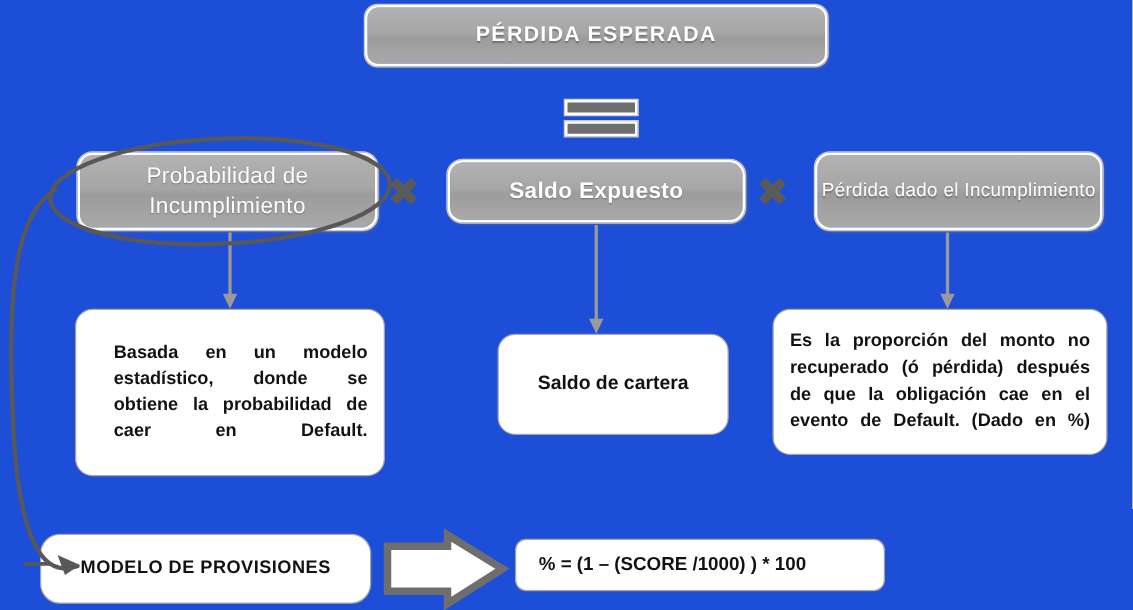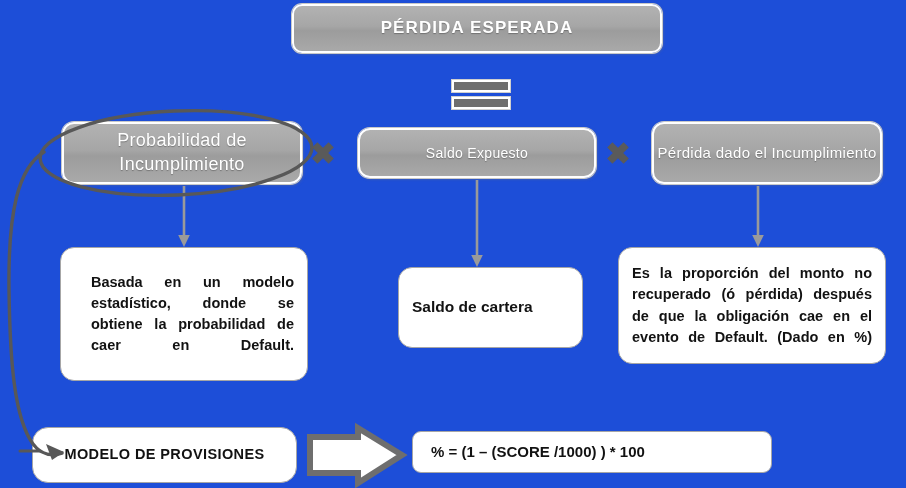--- a/index.html
+++ b/index.html
@@ -40,21 +40,22 @@
     left: 292px; top: 4px; width: 370px; height: 49px;
     font-size: 17px; font-weight: bold; letter-spacing: 1.1px;
     border-radius: 10px;
   }
   #factor-box-pd {
     left: 62px; top: 122px; width: 240px; height: 62px;
     font-size: 18px;
   }
   #factor-box-ead {
     left: 358px; top: 128px; width: 238px; height: 50px;
-    font-size: 14px;
+    font-size: 18px;
+    font-weight: bold;
   }
   #factor-box-lgd {
     left: 652px; top: 122px; width: 230px; height: 62px;
     font-size: 15px;
   }
 
   
   .whitebox {
     position: absolute;
     box-sizing: border-box;
@@ -64,33 +65,33 @@
     color: #121212;
     font-size: 14.5px;
     font-weight: bold;
     line-height: 1.46;
     padding: 9px 13px;
     display: flex;
     align-items: center;
   }
   .whitebox .txt { width: 100%; }
   .just { text-align: justify; text-align-last: justify; }
-  .ctr  { }
+  .ctr  { text-align: center; }
 
   #desc-pd  { left: 60px;  top: 247px; width: 248px; height: 134px; padding-left: 30px; }
   #desc-ead { left: 398px; top: 267px; width: 185px; height: 81px; font-size: 15.5px; }
   #desc-lgd { left: 618px; top: 247px; width: 268px; height: 117px; }
 
   #model-box {
     left: 32px; top: 427px; width: 265px; height: 56px;
     font-size: 14.5px; font-weight: bold; letter-spacing: 0.4px;
     justify-content: center; border-radius: 16px;
   }
   #formula-box {
-    left: 412px; top: 431px; width: 360px; height: 42px;
+    left: 412px; top: 431px; width: 296px; height: 42px;
     font-size: 15px; font-weight: bold; padding-left: 18px;
     border-radius: 9px;
   }
 
   
   #equals-sign {
     position: absolute;
     left: 452px; top: 80px; width: 58px; height: 32px;
   }
   #equals-sign .bar {

